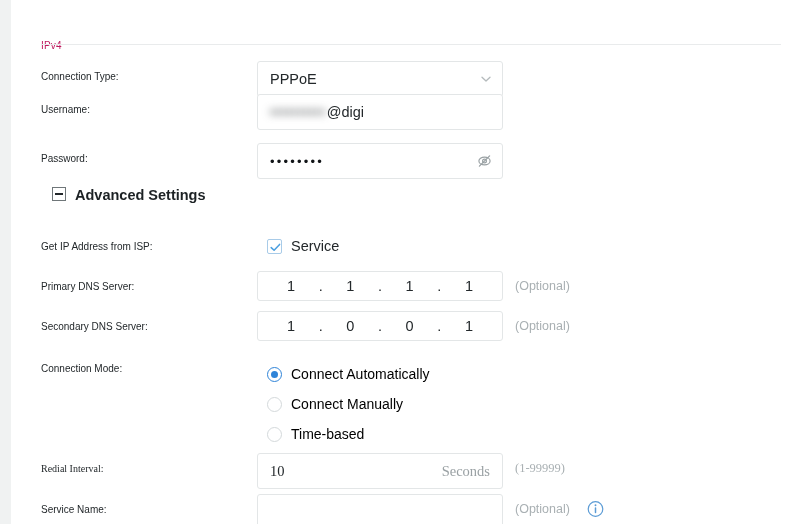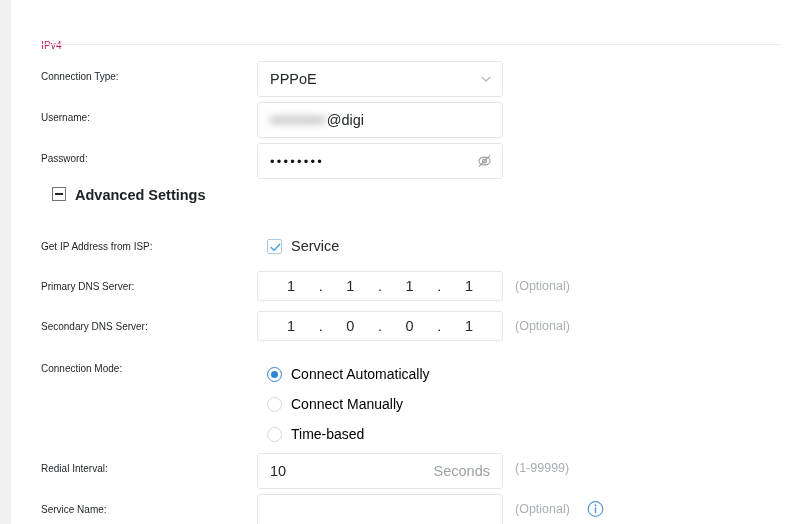--- a/index.html
+++ b/index.html
@@ -301,21 +301,21 @@
     <div class="field w246">
       <span class="field-text">PPPoE</span>
       <span class="chevron">
         <svg width="12" height="12" viewBox="0 0 12 12">
             <path d="M2 4.2 L6 8 L10 4.2" fill="none" stroke="#b4babc" stroke-width="1.3" stroke-linecap="round" stroke-linejoin="round"></path>
           </svg>
       </span>
     </div>
   </div>
 
-  <div class="row" style="top:102px; width:775px;">
+  <div class="row" style="top:94px; width:775px;">
     <div class="row-label">Username:</div>
     <div class="field w246">
       <span class="blur-wrap">
         <span class="blurred">••••••••••</span>
         <span>@digi</span>
       </span>
     </div>
   </div>
 
   <div class="row" style="top:143px; width:775px;">
@@ -388,21 +388,21 @@
     <div class="radio-row">
       <span class="radio"></span>
       <span class="radio-label">Connect Manually</span>
     </div>
     <div class="radio-row">
       <span class="radio"></span>
       <span class="radio-label">Time-based</span>
     </div>
   </div>
 
-  <div class="row" style="top:453px; width:775px;">
+  <div class="row" style="top:453px; width:775px;font-family:Liberation Serif, serif;">
     <div class="row-label">Redial Interval:</div>
     <div class="field w246">
       <span class="field-text">10</span>
       <span class="unit">Seconds</span>
     </div>
     <div class="hint">(1-99999)</div>
   </div>
 
   <div class="row" style="top:494px; width:775px;padding-left:19px;">
     <div class="row-label">Service Name:</div>

